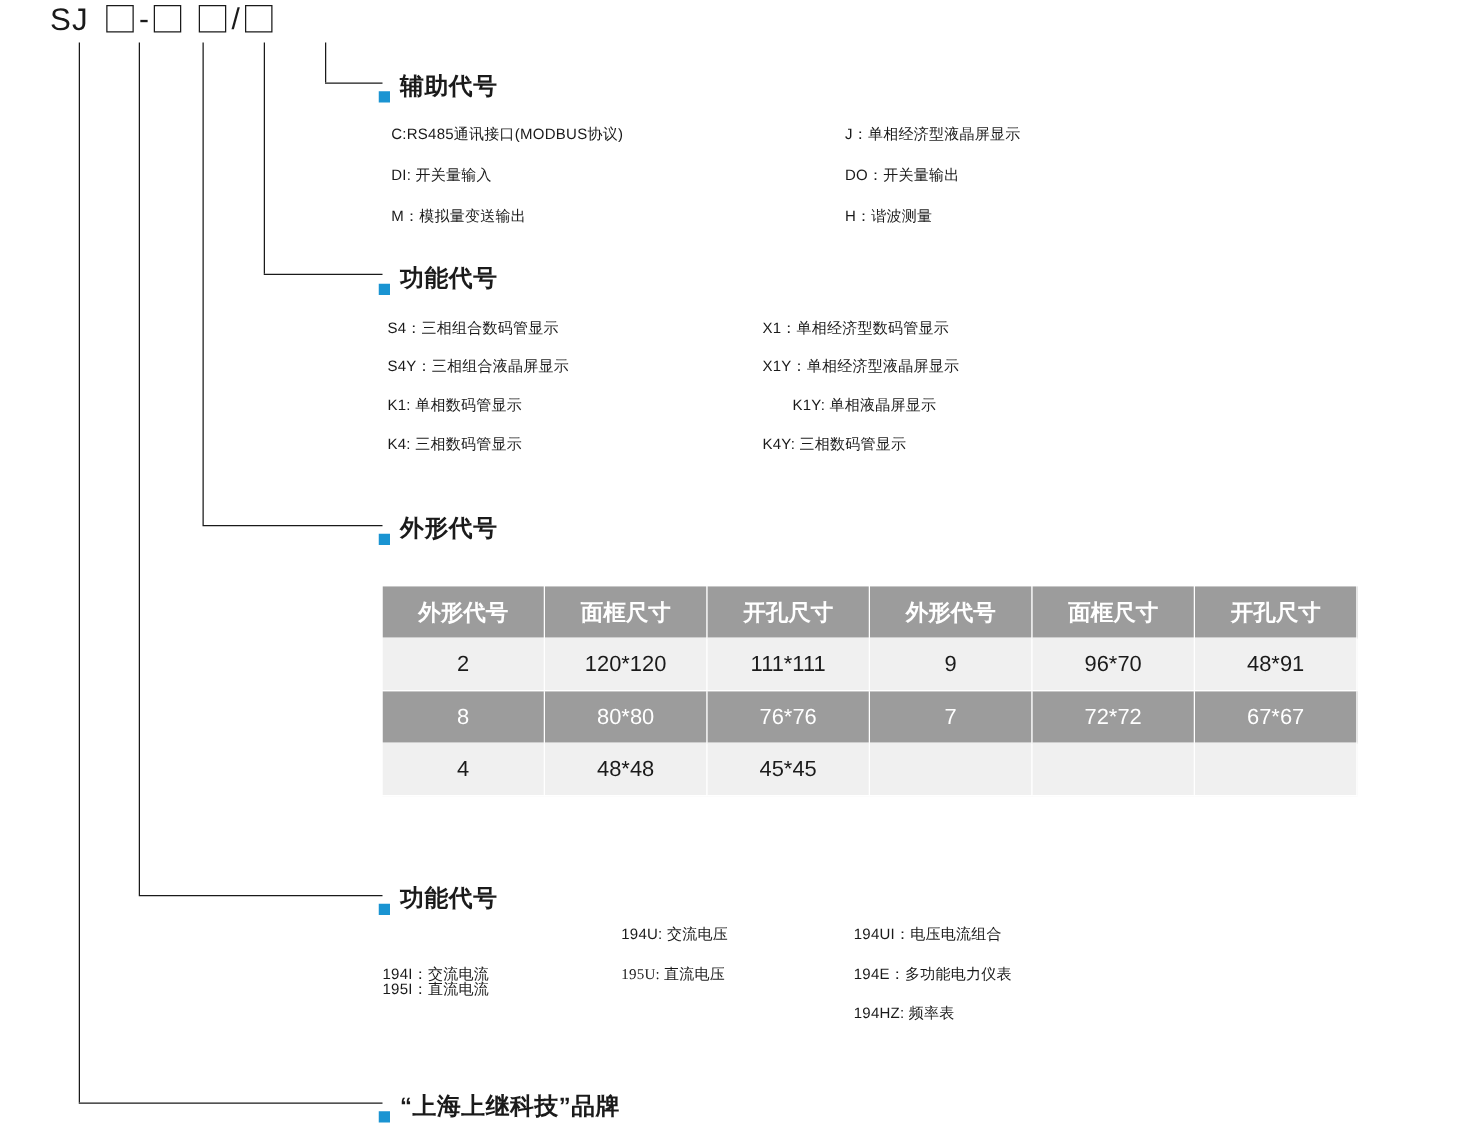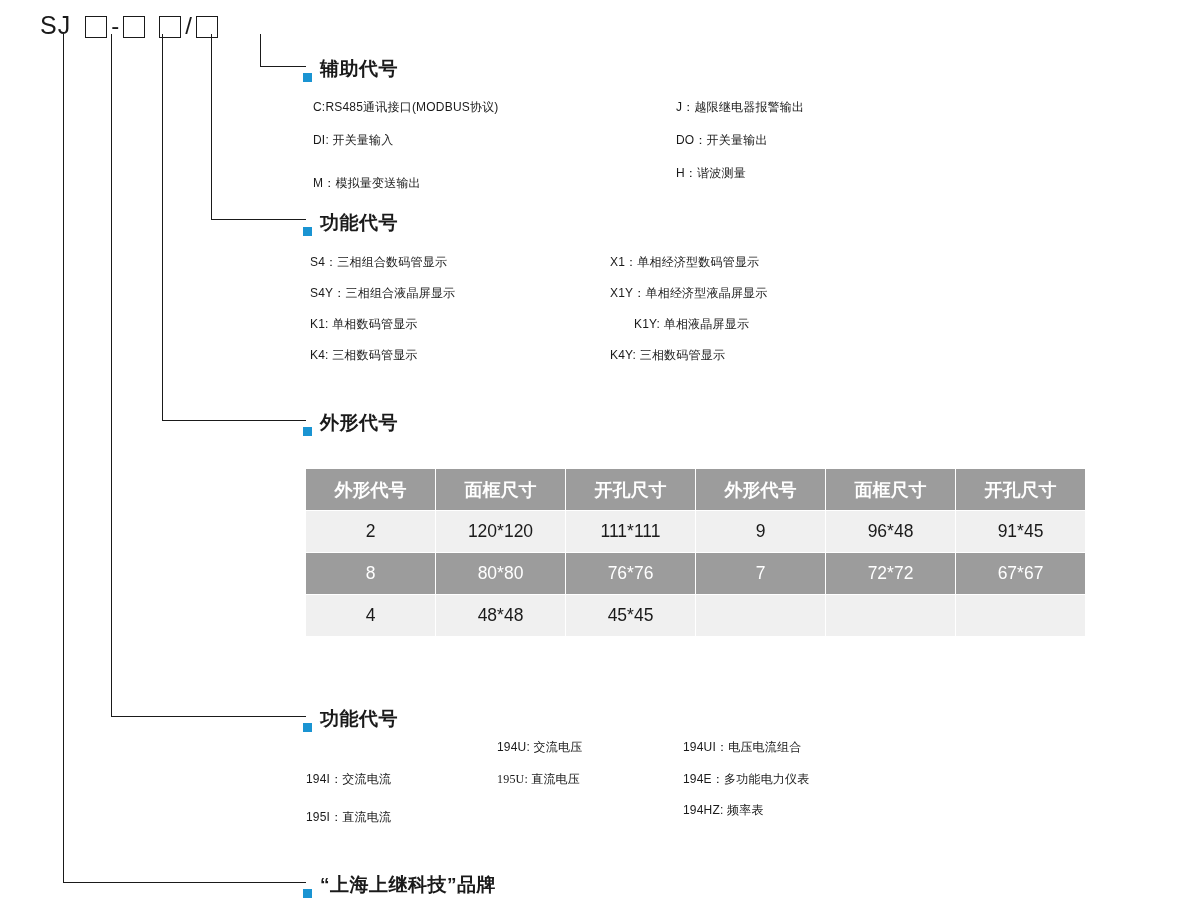--- a/index.html
+++ b/index.html
@@ -15,21 +15,21 @@
     color: #1a1a1a;
     overflow: hidden;
   }
 
   
   .code-line {
     position: absolute;
     top: 4px;
     left: 40px;
     display: flex;
-    align-items: flex-end;
+    align-items: flex-start;
     height: 34px;
   }
   .code-text {
     font-size: 25px;
     letter-spacing: 1px;
     line-height: 1;
     margin-right: 14px;
   }
   .code-box {
     width: 22px;
@@ -143,24 +143,24 @@
 <div class="hline" style="left:111px; top:716px; width:195px;"></div>
 
 <div class="vline" style="left:63px; top:34px; height:848px;"></div>
 <div class="hline" style="left:63px; top:882px; width:243px;"></div>
 
 <div class="section-head" style="left:303px; top:56px;">
   <span class="bullet"></span>
   <span class="section-title">辅助代号</span>
 </div>
 <div class="txt" style="left:313px; top:99px;">C:RS485通讯接口(MODBUS协议)</div>
-<div class="txt" style="left:676px; top:99px;">J：越限继电器报警输出</div>
+<div class="txt" style="left:676px; top:99px;">J：单相经济型液晶屏显示</div>
 <div class="txt" style="left:313px; top:132px;">DI: 开关量输入</div>
 <div class="txt" style="left:676px; top:132px;">DO：开关量输出</div>
-<div class="txt" style="left:313px; top:165px;margin-top:10px;">M：模拟量变送输出</div>
+<div class="txt" style="left:313px; top:165px;">M：模拟量变送输出</div>
 <div class="txt" style="left:676px; top:165px;">H：谐波测量</div>
 
 <div class="section-head" style="left:303px; top:210px;">
   <span class="bullet"></span>
   <span class="section-title">功能代号</span>
 </div>
 <div class="txt" style="left:310px; top:254px;text-align:center;">S4：三相组合数码管显示</div>
 <div class="txt" style="left:610px; top:254px;">X1：单相经济型数码管显示</div>
 <div class="txt" style="left:310px; top:285px;">S4Y：三相组合液晶屏显示</div>
 <div class="txt" style="left:610px; top:285px;">X1Y：单相经济型液晶屏显示</div>
@@ -184,22 +184,22 @@
       <th>面框尺寸</th>
       <th>开孔尺寸</th>
     </tr>
   </thead>
   <tbody>
     <tr class="light">
       <td>2</td>
       <td>120*120</td>
       <td>111*111</td>
       <td>9</td>
-      <td>96*48</td>
-      <td>91*45</td>
+      <td>96*70</td>
+      <td>48*91</td>
     </tr>
     <tr class="dark">
       <td>8</td>
       <td>80*80</td>
       <td>76*76</td>
       <td>7</td>
       <td>72*72</td>
       <td>67*67</td>
     </tr>
     <tr class="light">
@@ -213,21 +213,21 @@
   </tbody>
 </table>
 
 <div class="section-head" style="left:303px; top:706px;">
   <span class="bullet"></span>
   <span class="section-title">功能代号</span>
 </div>
 <div class="txt" style="left:306px; top:739px;margin-top:32px;">194I：交流电流</div>
 <div class="txt" style="left:497px; top:739px;">194U: 交流电压</div>
 <div class="txt" style="left:683px; top:739px;">194UI：电压电流组合</div>
-<div class="txt" style="left:306px; top:809px;">195I：直流电流</div>
+<div class="txt" style="left:306px; top:783px;">195I：直流电流</div>
 <div class="txt" style="left:497px; top:771px;font-family:Liberation Serif, serif;">195U: 直流电压</div>
 <div class="txt" style="left:683px; top:771px;">194E：多功能电力仪表</div>
 <div class="txt" style="left:683px; top:802px;">194HZ: 频率表</div>
 
 <div class="section-head" style="left:303px; top:872px;">
   <span class="bullet"></span>
   <span class="section-title">“上海上继科技”品牌</span>
 </div>
 
 </body></html>

